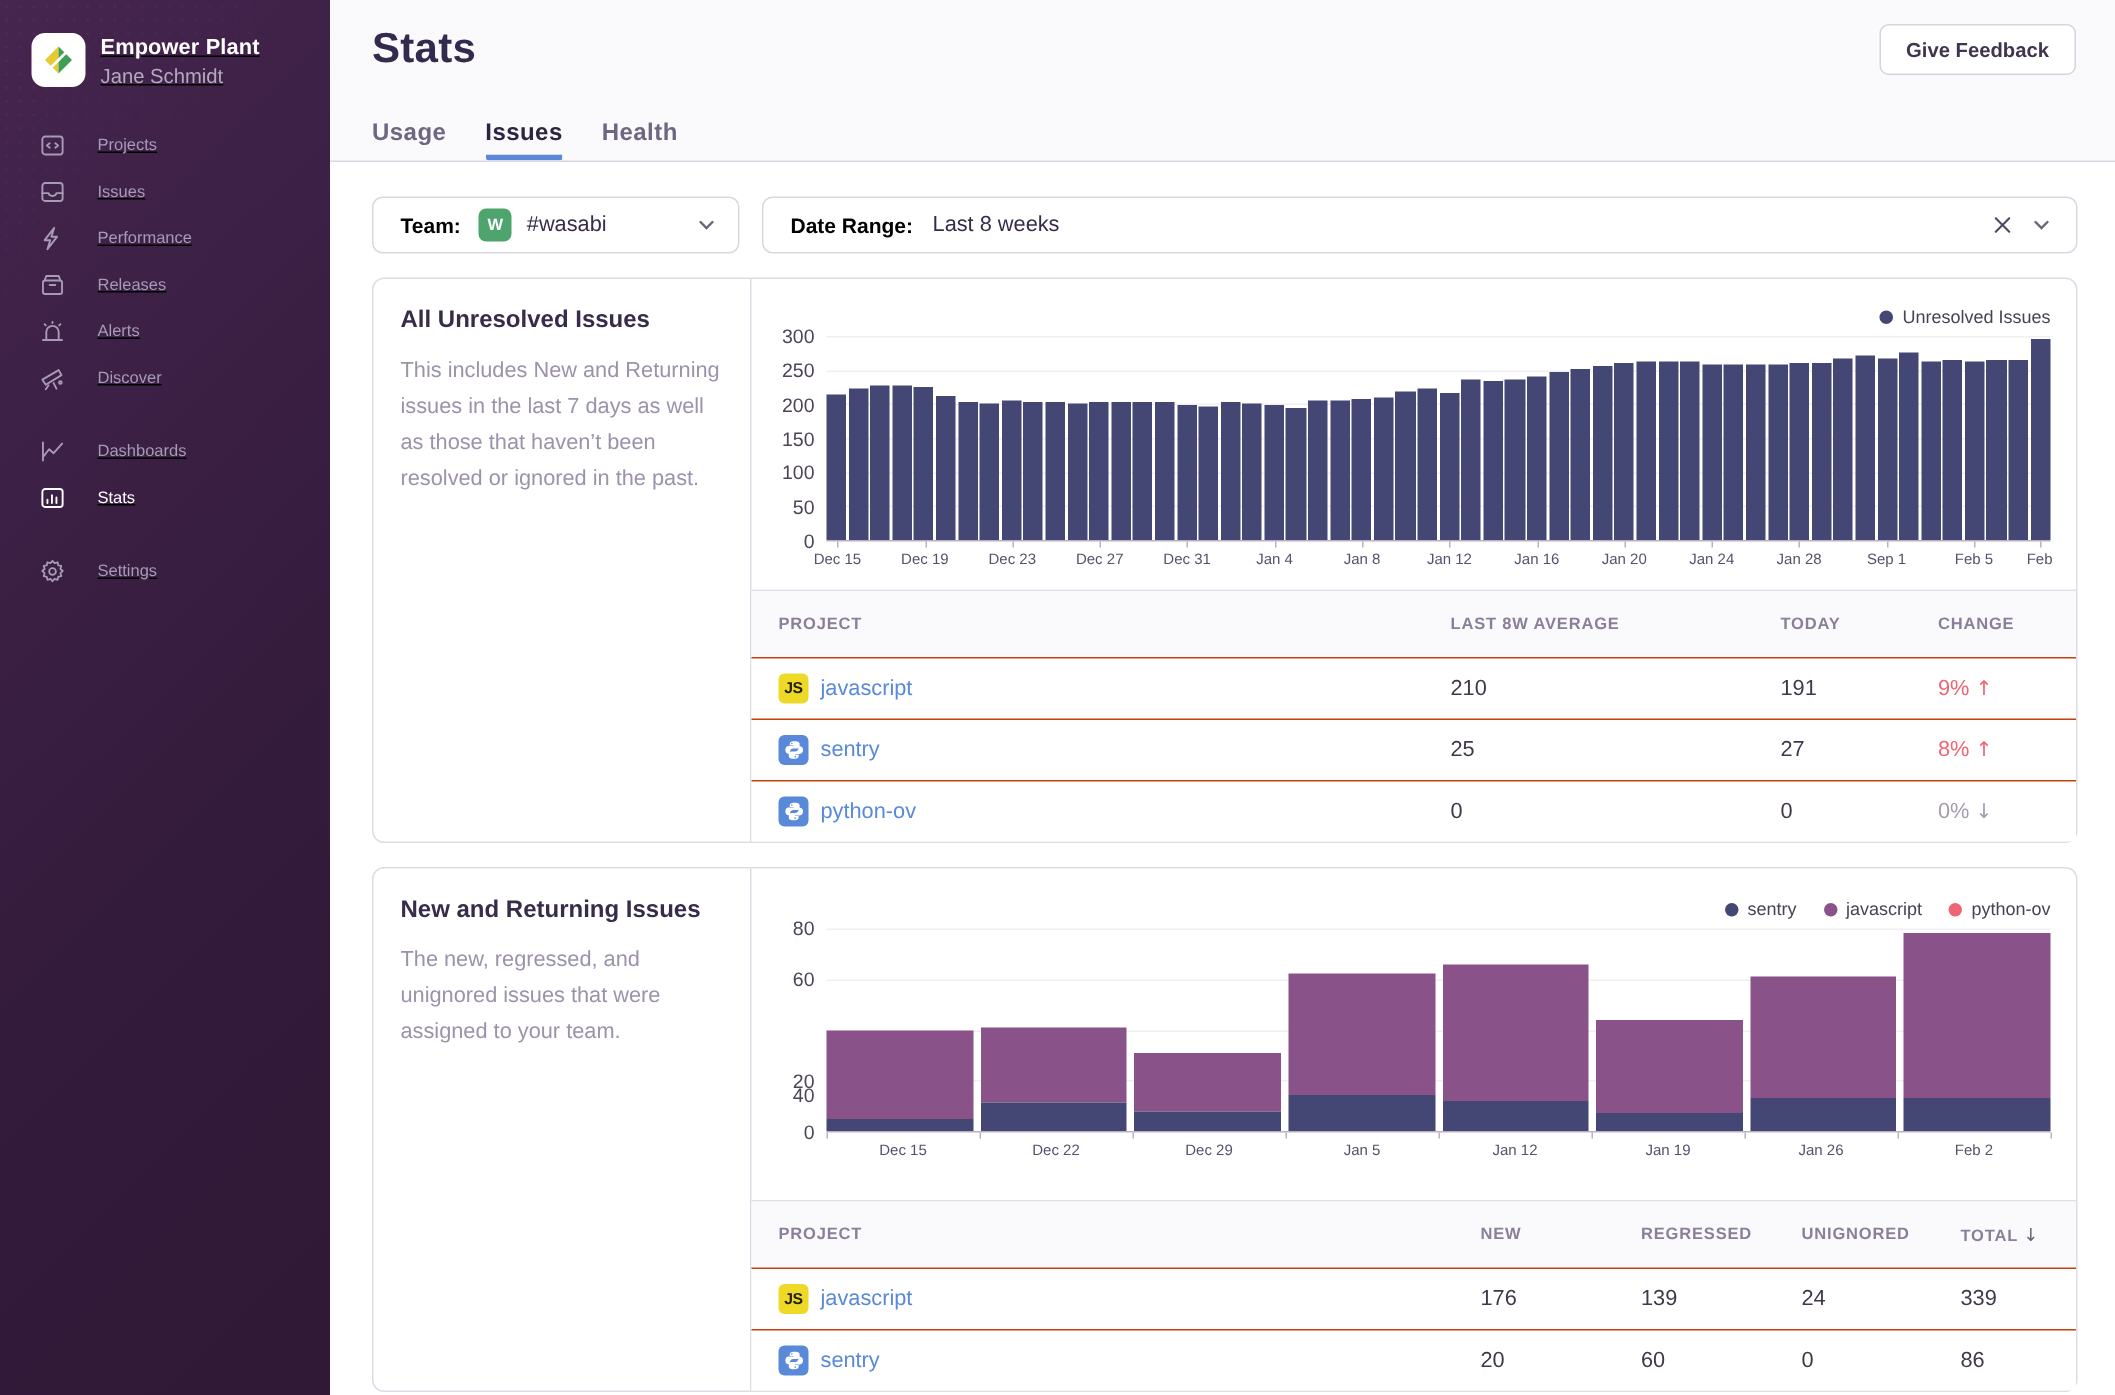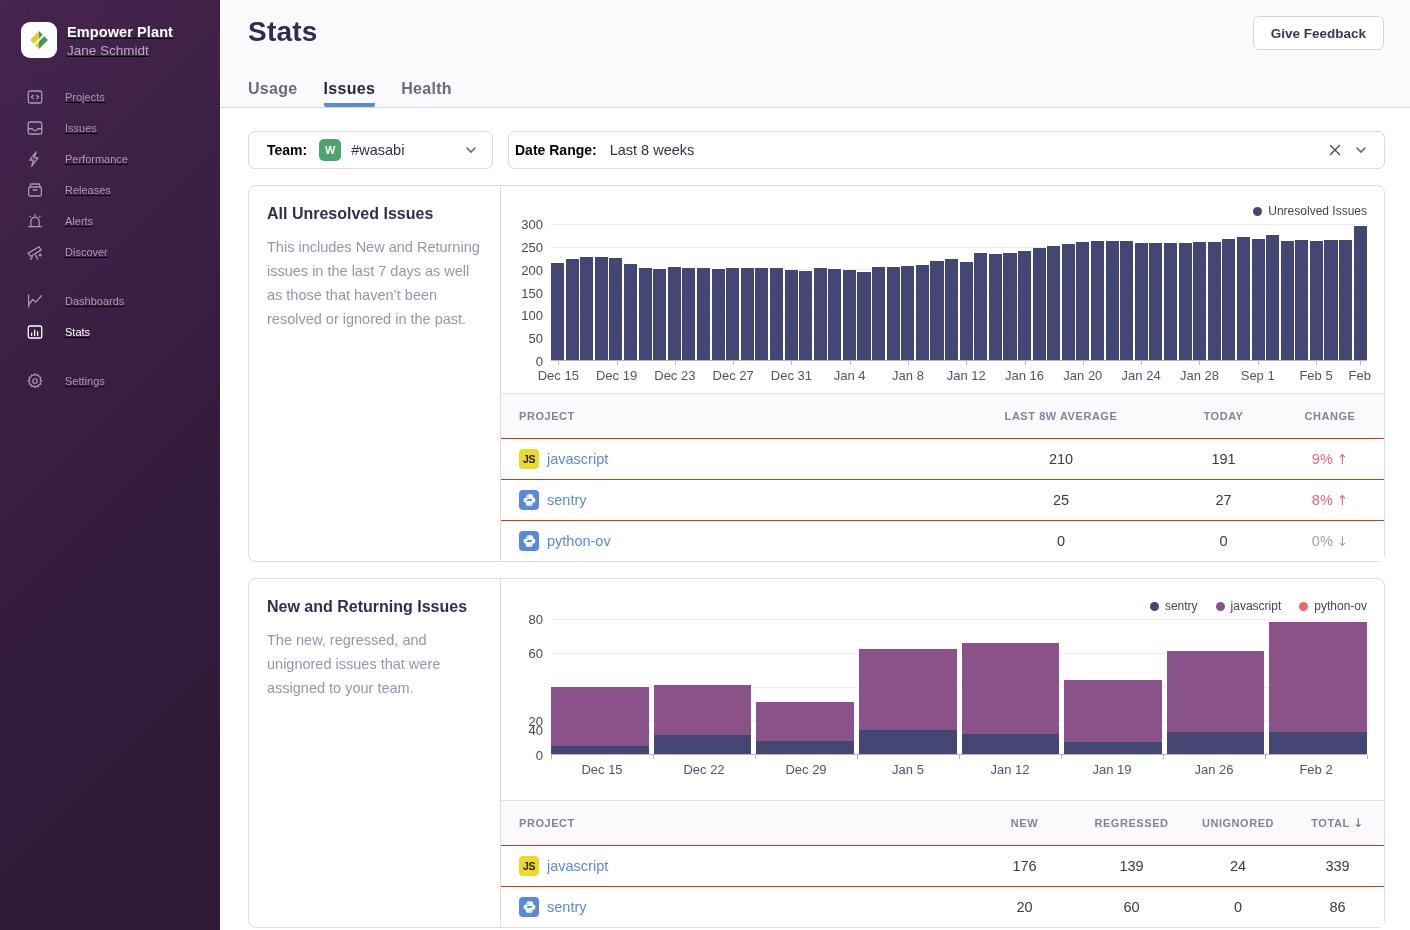--- a/index.html
+++ b/index.html
@@ -41,21 +41,21 @@
   .content { padding:23px 25px 0 28px; }
   .filter-row { display:flex; gap:15px; }
   .filter-box { height:38px; background:#ffffff; border:1px solid #dcd6e2; border-radius:7px;
     display:flex; align-items:center; }
   .team-box { width:245px; padding:0 14px 0 18px; }
   .filter-label { font-size:14px; font-weight:700; color:#000000; }
   .team-avatar { width:22px; height:22px; border-radius:5px; margin:0 10px 0 12px;
     display:flex; align-items:center; justify-content:center; color:#fff; font-size:11px; font-weight:600; }
   .team-value { font-size:14.5px; color:#372c49; }
   .spacer { flex:1; }
-  .date-box { flex:1; padding:0 16px 0 6px; }
+  .date-box { flex:1; padding:0 16px 0 18px; }
   .date-value { font-size:14.5px; color:#372c49; margin-left:13px; }
   .icon-btn { display:flex; align-items:center; color:#5f566e; }
   .date-box .close { margin-right:12px; }
 
   
   .panel { border:1px solid #dfdae5; border-radius:8px; margin-top:16px; display:flex; background:#fff; }
   .panel-left { flex:0 0 252px; border-right:1px solid #dfdae5; padding:19px 16px 0 18px; }
   .panel-title { font-size:16px; font-weight:600; color:#372c49; }
   .panel-desc { margin-top:12px; font-size:14.5px; line-height:24px; color:#9c92aa; white-space:pre-line; }
   .panel-right { flex:1; min-width:0; display:flex; flex-direction:column; }
@@ -72,32 +72,32 @@
   .plot { flex:1; position:relative; border-bottom:1px solid #b9b0c4; }
   .c1 .plot { height:137px; }
   .c2 .plot { height:136px; }
   .gridline { position:absolute; left:0; right:0; height:1px; background:#f0eef3; }
   .bars1 { position:absolute; left:0; right:0; top:0; bottom:0; display:flex; align-items:flex-end; gap:1.5px; }
   .bar1 { flex:1; background:#444674; }
   .bars2 { position:absolute; left:0; right:0; top:0; bottom:0; display:flex; gap:5px; }
   .col2 { flex:1; display:flex; flex-direction:column; justify-content:flex-end; }
   .seg { width:100%; }
   .xaxis { position:relative; height:34px; margin-left:50px; margin-right:0; }
-  .xlabel { position:absolute; top:7px; transform:translateX(-50%); font-size:13px; color:#57506b; white-space:nowrap; }
+  .xlabel { position:absolute; top:7px; transform:translateX(-50%); font-size:10px; color:#57506b; white-space:nowrap; }
   .xtick { position:absolute; top:0; width:1px; height:4px; background:#b9b0c4; }
 
   
   .stat-table { border-top:1px solid #e3dee9; }
   .trow { display:grid; align-items:center; }
   .t1 .trow { grid-template-columns:1fr 220px 105px 108px; }
   .t2 .trow { grid-template-columns:1fr 107px 107px 106px 93px; }
   .thead { background:#faf9fb; height:44px; }
   .thead .tcell { font-size:11px; font-weight:700; letter-spacing:.55px; color:#8a7f99; }
   .tbody-row { height:41px; border-top:1px solid #c2410c; background:#fff; }
-  .tcell { padding:0 16px; text-align:center; font-size:14.5px; color:#403748; }
+  .tcell { padding:0 16px; text-align:left; font-size:14.5px; color:#403748; }
   .tcell.first { text-align:left; padding-left:18px; display:flex; align-items:center; }
   .proj-link { color:#5989d9; margin-left:8px; cursor:pointer; }
   .proj-icon { width:20px; height:20px; border-radius:4px; display:flex; align-items:center; justify-content:center; flex:0 0 20px; }
   .proj-icon.js { background:#edd926; color:#252012; font-size:10.5px; font-weight:800; letter-spacing:-.3px; }
   .proj-icon.python { background:#5989d9; }
   .change-up { color:#ee6573; }
   .change-down { color:#a59cb0; }
   .arrow { font-family:"DejaVu Sans",sans-serif; font-size:13.5px; }
   .sort-arrow { font-family:"DejaVu Sans",sans-serif; color:#6a6176; font-size:12px; font-weight:400; }
 </style>

